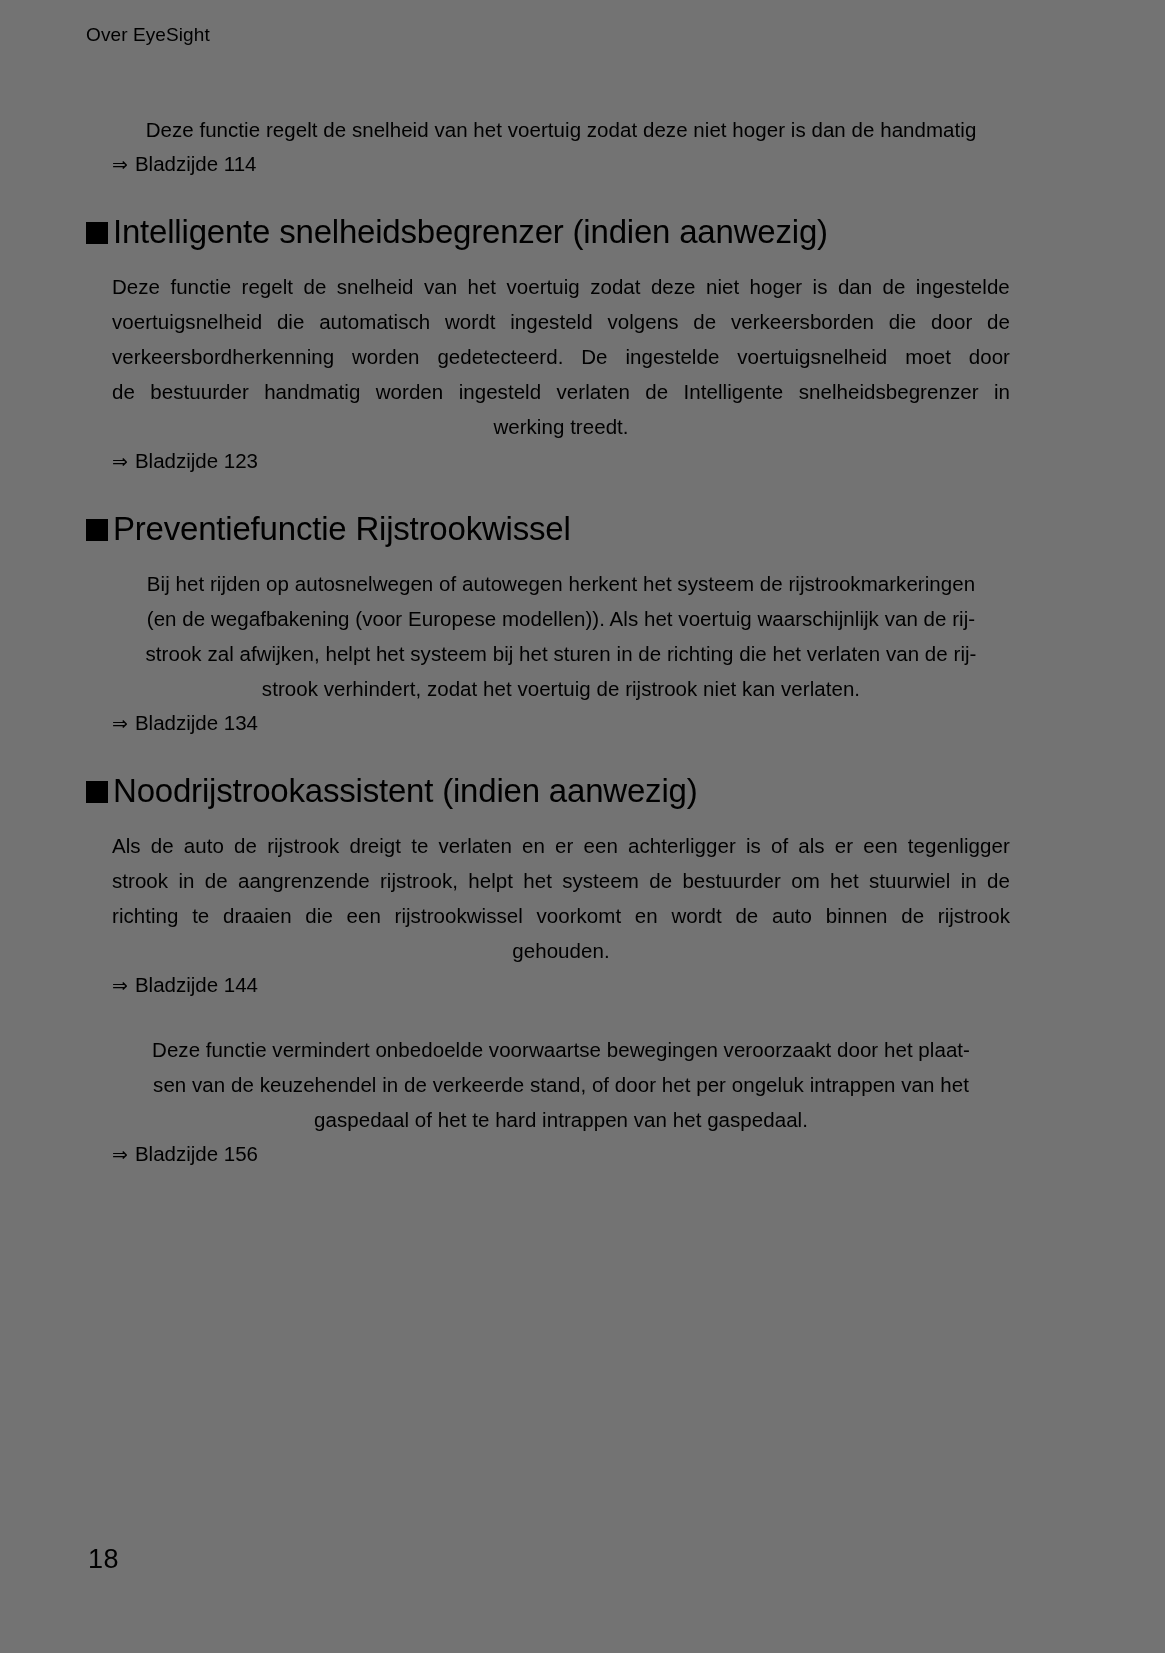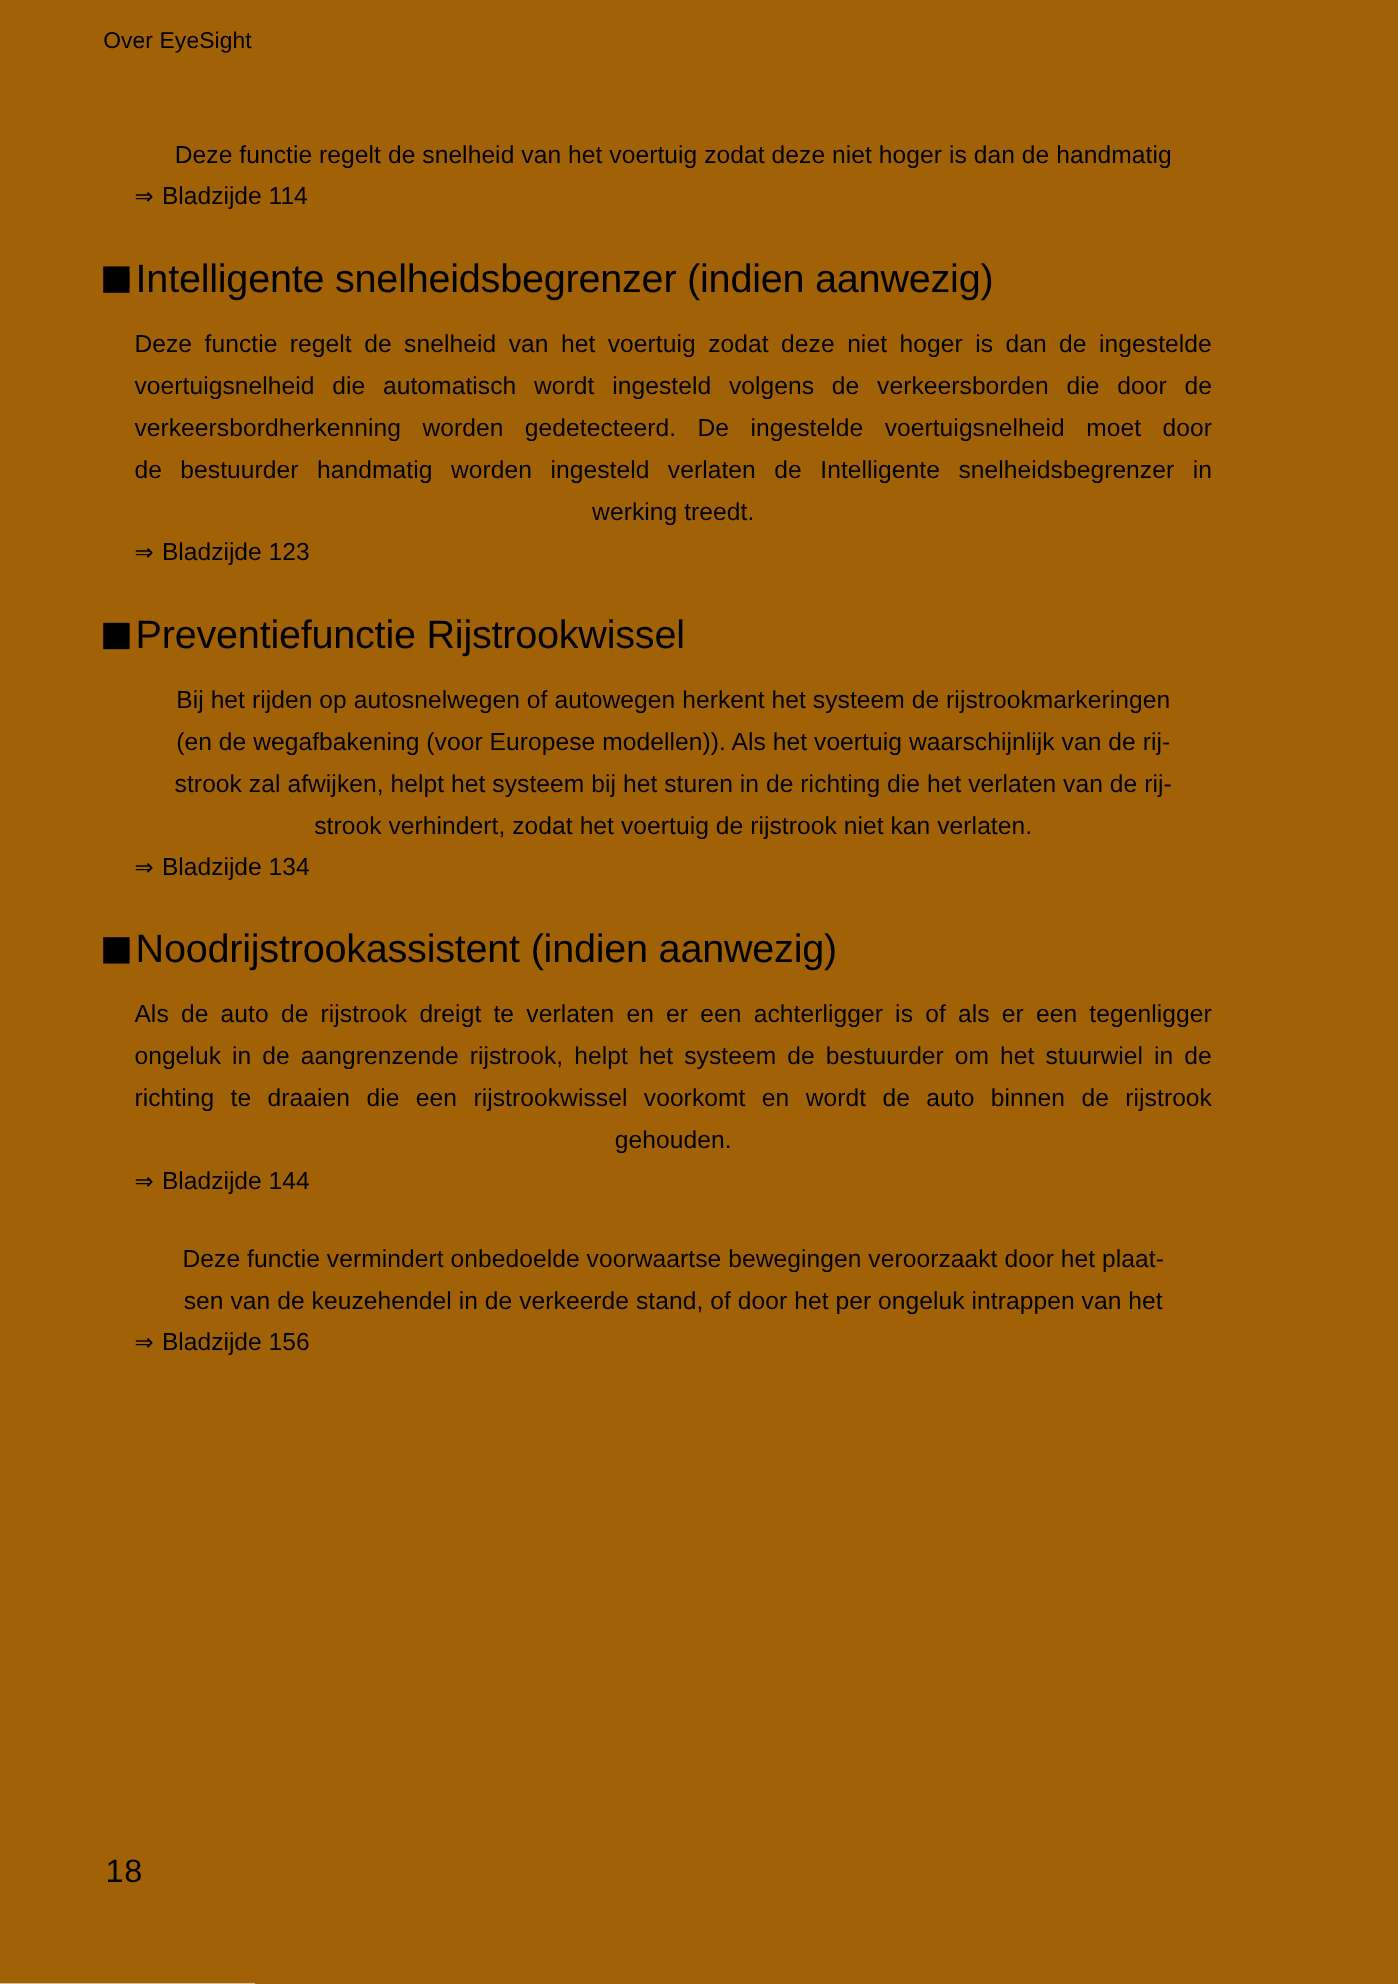--- a/index.html
+++ b/index.html
@@ -12,21 +12,21 @@
     font-family: "Liberation Sans", sans-serif;
     color: #000000;
     -webkit-font-smoothing: antialiased;
   }
 
   .page {
     position: relative;
     width: 1165px;
     height: 1653px;
     margin: 0 auto;
-    background: #a16207;
+    background: #737373;
     box-sizing: border-box;
     overflow: hidden;
   }
 
   
   .page-header {
     position: absolute;
     top: 22px;
     left: 86px;
     right: 86px;
@@ -251,21 +251,21 @@
             <span class="w">een</span>
             <span class="w">achterligger</span>
             <span class="w">is</span>
             <span class="w">of</span>
             <span class="w">als</span>
             <span class="w">er</span>
             <span class="w">een</span>
             <span class="w">tegenligger</span>
           </div>
           <div class="body-line">
-            <span class="w">ongeluk</span>
+            <span class="w">strook</span>
             <span class="w">in</span>
             <span class="w">de</span>
             <span class="w">aangrenzende</span>
             <span class="w">rijstrook,</span>
             <span class="w">helpt</span>
             <span class="w">het</span>
             <span class="w">systeem</span>
             <span class="w">de</span>
             <span class="w">bestuurder</span>
             <span class="w">om</span>
@@ -294,20 +294,21 @@
         </div>
         <div class="page-ref">
           <span class="arrow-glyph">⇒</span>
           <span>Bladzijde 144</span>
         </div>
       </div>
       <div class="section">
         <div class="body-block">
           <div class="body-line last-line">Deze functie vermindert onbedoelde voorwaartse bewegingen veroorzaakt door het plaat-</div>
           <div class="body-line last-line">sen van de keuzehendel in de verkeerde stand, of door het per ongeluk intrappen van het</div>
+          <div class="body-line last-line">gaspedaal of het te hard intrappen van het gaspedaal.</div>
         </div>
         <div class="page-ref">
           <span class="arrow-glyph">⇒</span>
           <span>Bladzijde 156</span>
         </div>
       </div>
     </div>
 
   <div class="page-number">18</div>
 

